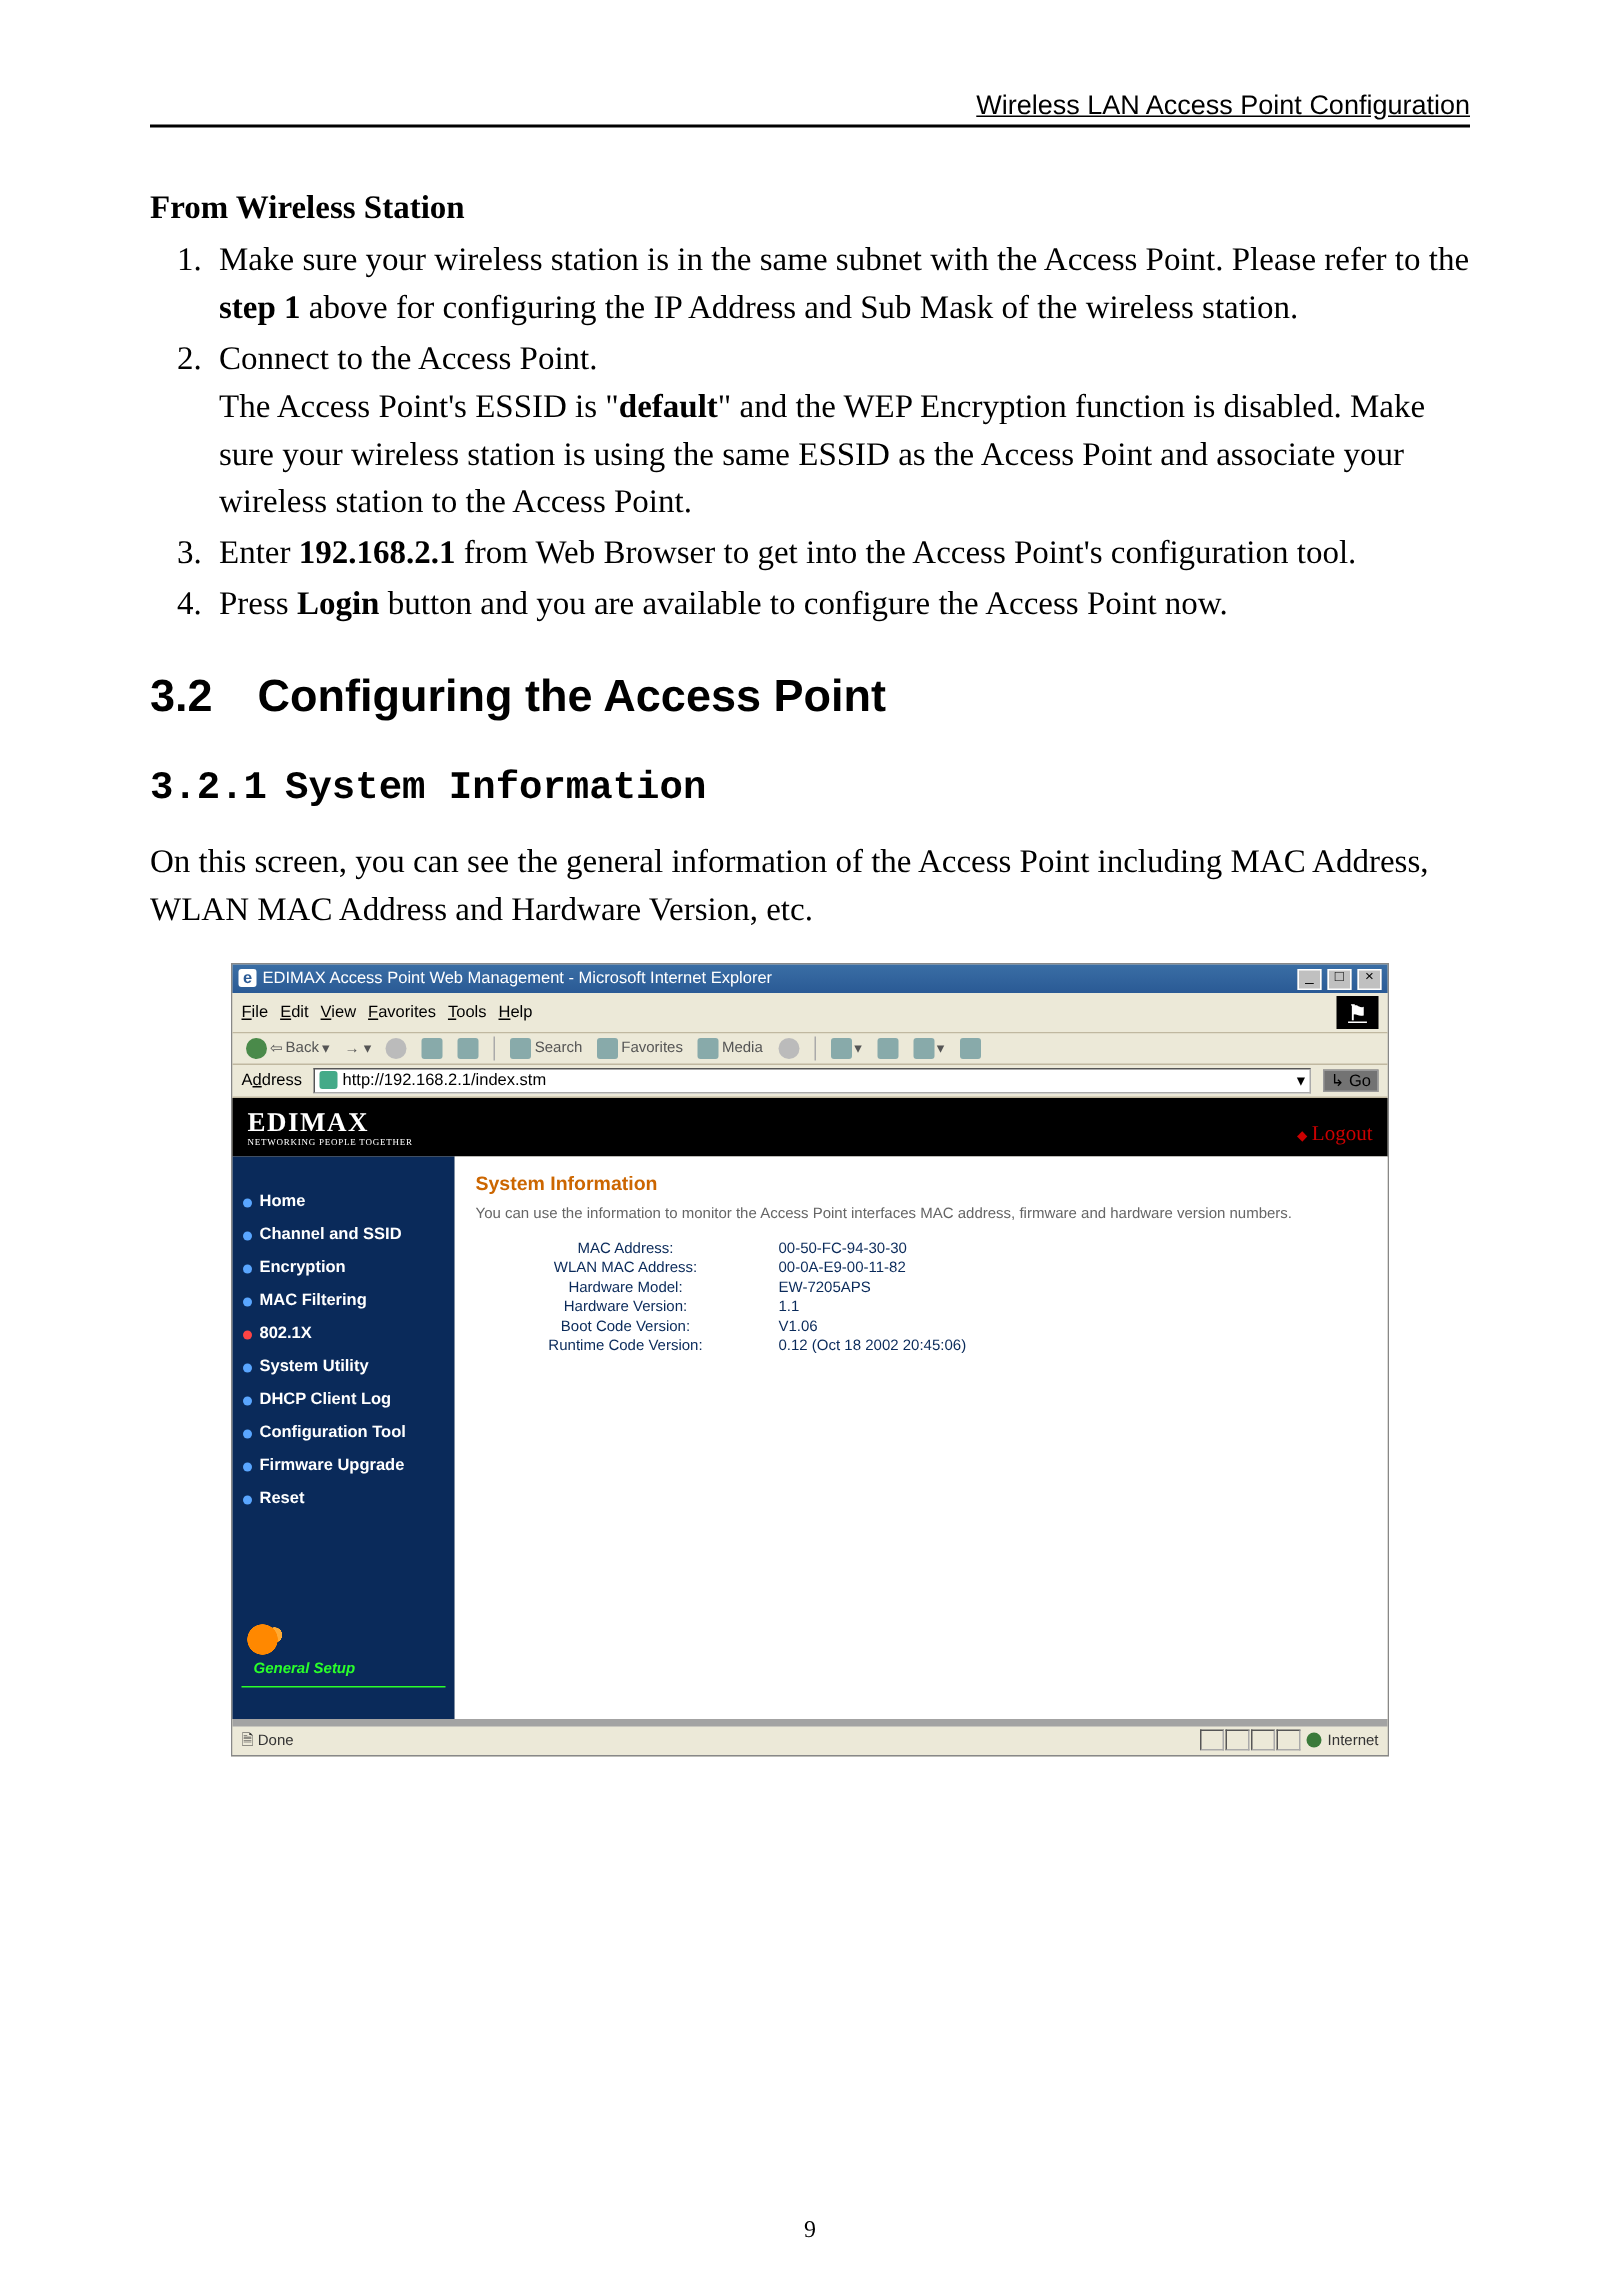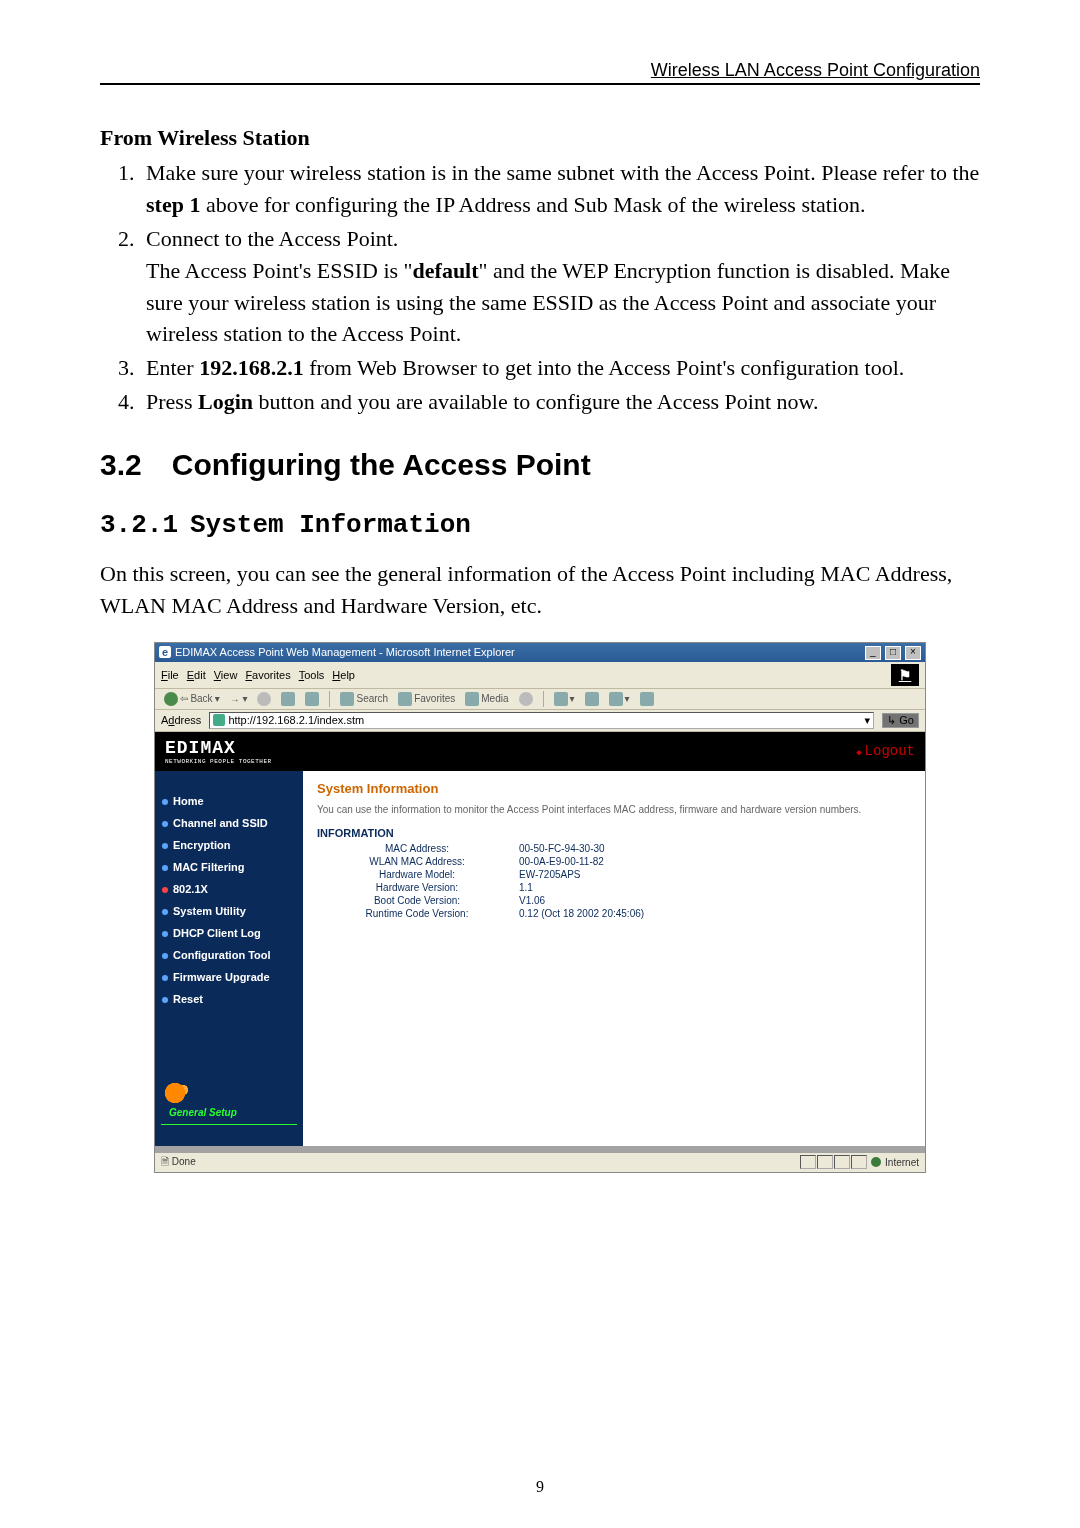--- a/index.html
+++ b/index.html
@@ -152,22 +152,22 @@
     font-size: 14px;
     line-height: 22px;
     margin-left: auto;
   }
   .logo-bar {
     background: #000;
     color: #fff;
     padding: 6px 10px;
     display: flex;
     justify-content: space-between;
-    align-items: center;
-    font-family: Liberation Mono, monospace;
+    align-items: flex-end;
+    font-family: Liberation Serif, serif;
   }
   .logo-bar .brand {
     font-weight: bold;
     font-size: 18px;
     letter-spacing: 1px;
   }
   .logo-bar .brand .tag {
     display: block;
     font-size: 6px;
     letter-spacing: 0.5px;
@@ -249,21 +249,21 @@
   .main .info-row {
     display: flex;
     font-size: 10px;
     color: #0a2a5a;
     margin: 2px 0;
   }
   .main .info-row .k { width: 200px; text-align: center; padding-right: 2px; }
   .main .info-row .v { color: #0a2a5a; }
   .ie-status {
     background: #ece9d8;
-    border-top: 7px solid #a3a3a3;
+    border-top: 5px solid #a3a3a3;
     padding: 1px 6px;
     display: flex;
     justify-content: space-between;
     font-size: 10px;
     color: #333;
   }
   .ie-status .right { display: flex; align-items: center; gap: 4px; }
   .ie-status .zone-ico {
     width: 10px; height: 10px; border-radius: 50%; background: #3a7a3a;
   }
@@ -389,21 +389,20 @@
         <div class="item"><span>Configuration Tool</span></div>
         <div class="item"><span>Firmware Upgrade</span></div>
         <div class="item"><span>Reset</span></div>
         <div class="spacer"></div>
         <div class="comet"></div>
         <div class="gs">General Setup</div>
       </div>
       <div class="main">
         <h4>System Information</h4>
         <div class="desc">You can use the information to monitor the Access Point interfaces MAC address, firmware and hardware version numbers.</div>
-        <div class="info-label">INFORMATION</div>
         <div class="info-row">
             <span class="k">MAC Address:</span>
             <span class="v">00-50-FC-94-30-30</span>
           </div>
         <div class="info-row">
             <span class="k">WLAN MAC Address:</span>
             <span class="v">00-0A-E9-00-11-82</span>
           </div>
         <div class="info-row">
             <span class="k">Hardware Model:</span>

